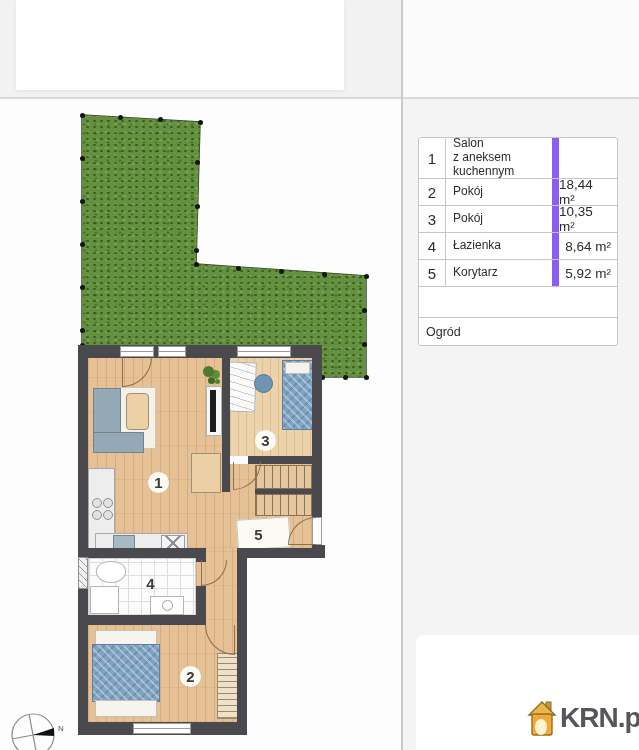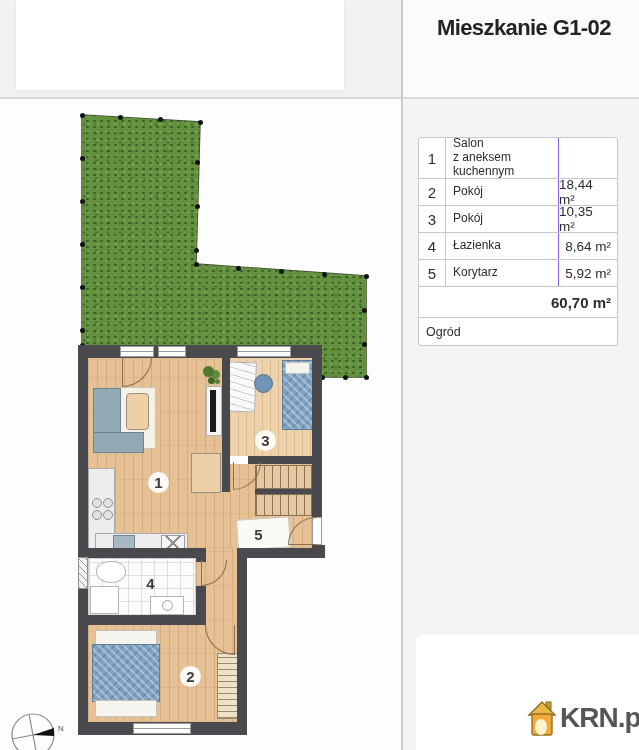--- a/index.html
+++ b/index.html
@@ -16,21 +16,21 @@
   #hline{left:0;top:97px;width:639px;height:2px;background:#d7d9da;}
   #title{left:437px;top:16px;width:190px;color:#222326;font-size:22px;font-weight:700;
          line-height:1.12;letter-spacing:-0.6px;}
   
   #rooms-table{left:418px;top:137px;width:198px;background:#fff;border:1px solid #c7c7c7;
                border-radius:3px;font-size:12px;color:#2c2c2e;}
   .trow{display:flex;border-bottom:1px solid #c7c7c7;}
   .trow:last-child{border-bottom:none;}
   .c{box-sizing:border-box;display:flex;align-items:center;}
   .c-num{width:27px;justify-content:center;font-size:15px;border-right:1px solid #c7c7c7;}
-  .c-name{width:113px;padding-left:7px;border-right:1px solid #8b5cf6;white-space:pre-line;line-height:1.15;}
+  .c-name{width:113px;padding-left:7px;border-right:7px solid #8b5cf6;white-space:pre-line;line-height:1.15;}
   .c-val{flex:1;justify-content:flex-end;padding-right:6px;font-size:13.5px;}
   .h40{height:40px;} .h26{height:26px;} .h30{height:30px;} .h27{height:27px;text-align:right;}
   .trow-total .c-lab{flex:1;padding-left:7px;font-weight:700;font-size:13px;}
   .trow-total .c-val{font-weight:700;font-size:15px;}
   .trow-garden .c-lab{flex:1;padding-left:7px;font-size:12.5px;}
   
   #krn-box{left:416px;top:635px;width:223px;height:115px;background:#ffffff;border-radius:8px 0 0 0;}
   #krn-logo{left:527px;top:699px;display:flex;align-items:center;}
   #krn-text{font-size:28px;font-weight:700;color:#55565a;letter-spacing:-1px;margin-left:3px;}
   
@@ -75,21 +75,20 @@
 <body>
 
 <div class="abs" id="top-band"></div>
 <div class="abs" id="white-box"></div>
 <div class="abs" id="right-top"></div>
 <div class="abs" id="right-panel"></div>
 <div class="abs" id="hline"></div>
 <div class="abs" id="vline"></div>
 
 <div class="abs" id="title">
-  <div>Mieszkanie G1-02</div>
 </div>
 
 <div class="abs" id="rooms-table">
   <div class="trow h40">
     <div class="c c-num">1</div>
     <div class="c c-name">Salon
 z aneksem kuchennym</div>
   </div>
   <div class="trow h26">
     <div class="c c-num">2</div>
@@ -105,21 +104,20 @@
     <div class="c c-num">4</div>
     <div class="c c-name">Łazienka</div>
     <div class="c c-val">8,64 m²</div>
   </div>
   <div class="trow h26">
     <div class="c c-num">5</div>
     <div class="c c-name">Korytarz</div>
     <div class="c c-val">5,92 m²</div>
   </div>
   <div class="trow trow-total h30">
-    <div class="c c-val">60,70 m²</div>
   </div>
   <div class="trow trow-garden h27">
     <div class="c c-lab">Ogród</div>
   </div>
 </div>
 
 <div class="abs" id="plan">
 
   <svg class="abs" style="left:0;top:0" width="403" height="650">
     <polygon points="82,15 200,22 196,164 366,176 366,277 322,277 322,245 82,245" fill="#64913f" stroke="#39452c" stroke-width="1.5"></polygon>

